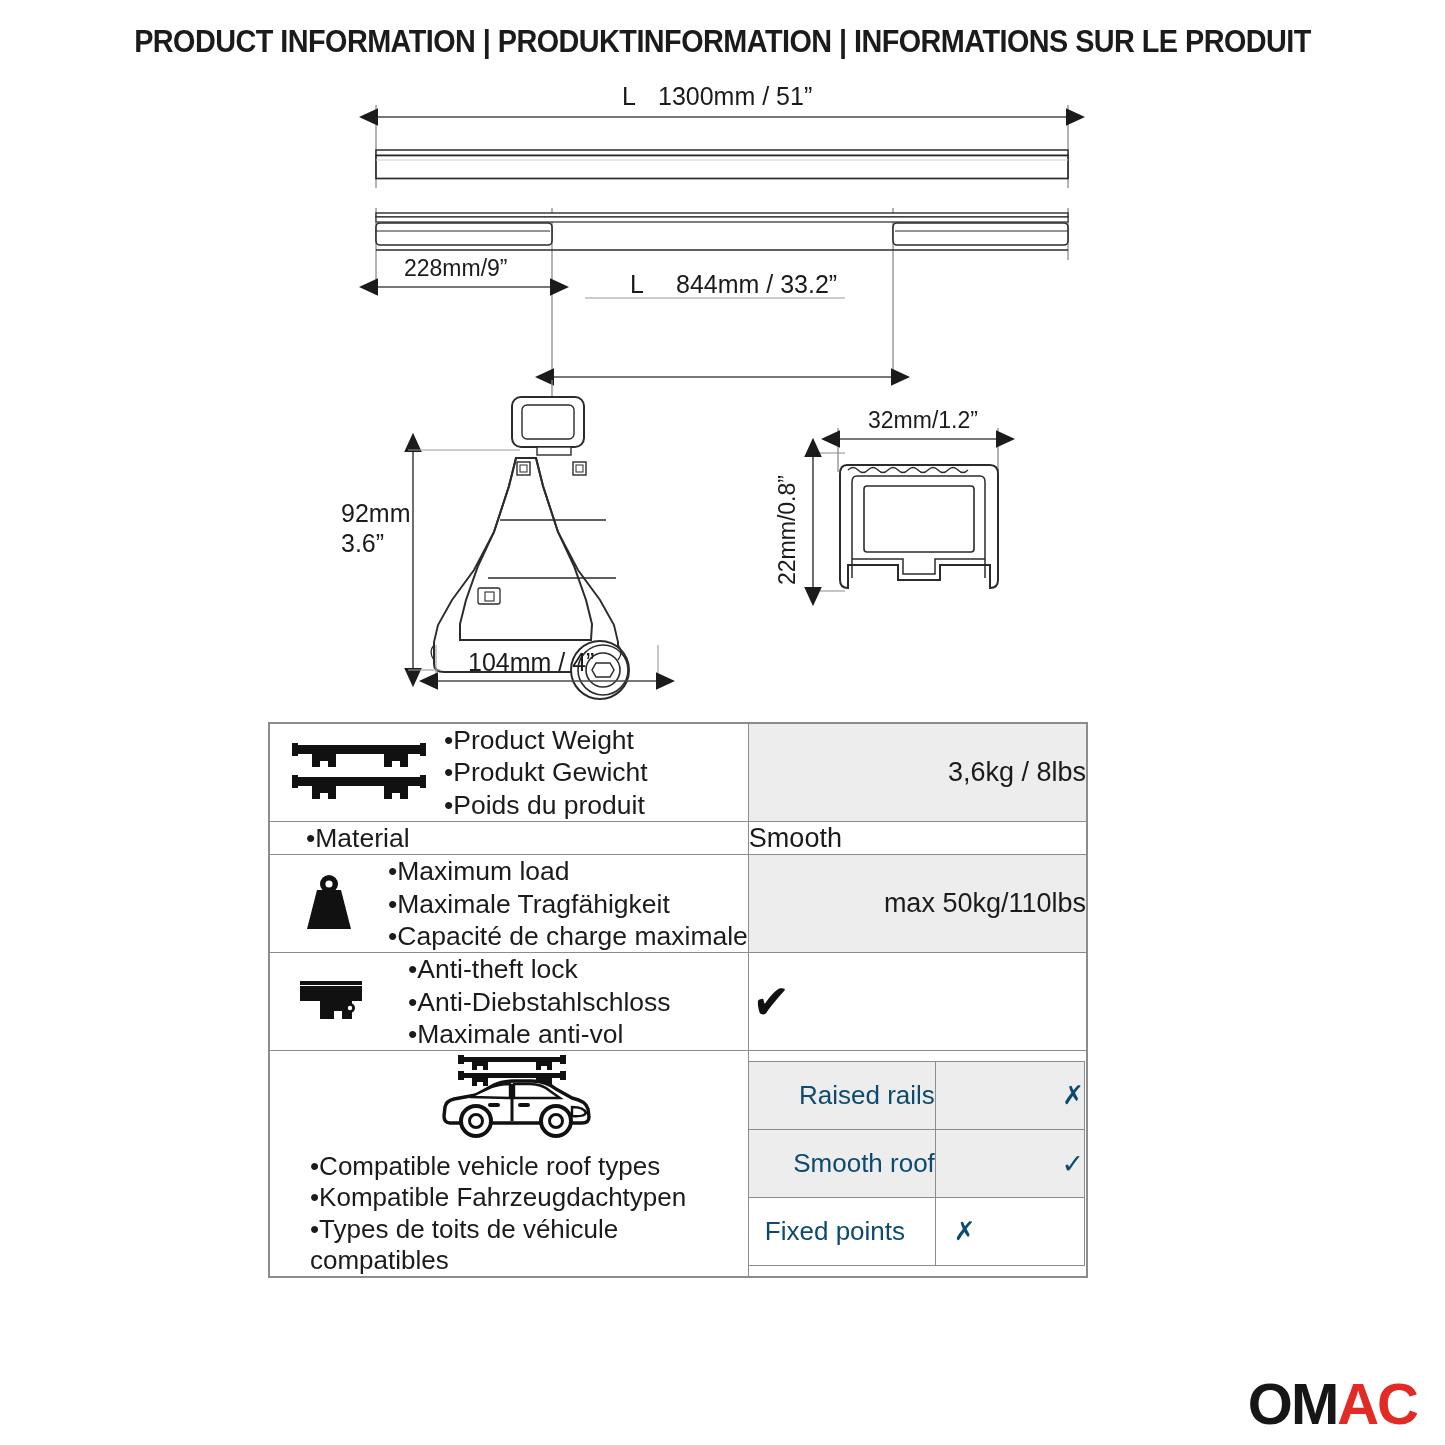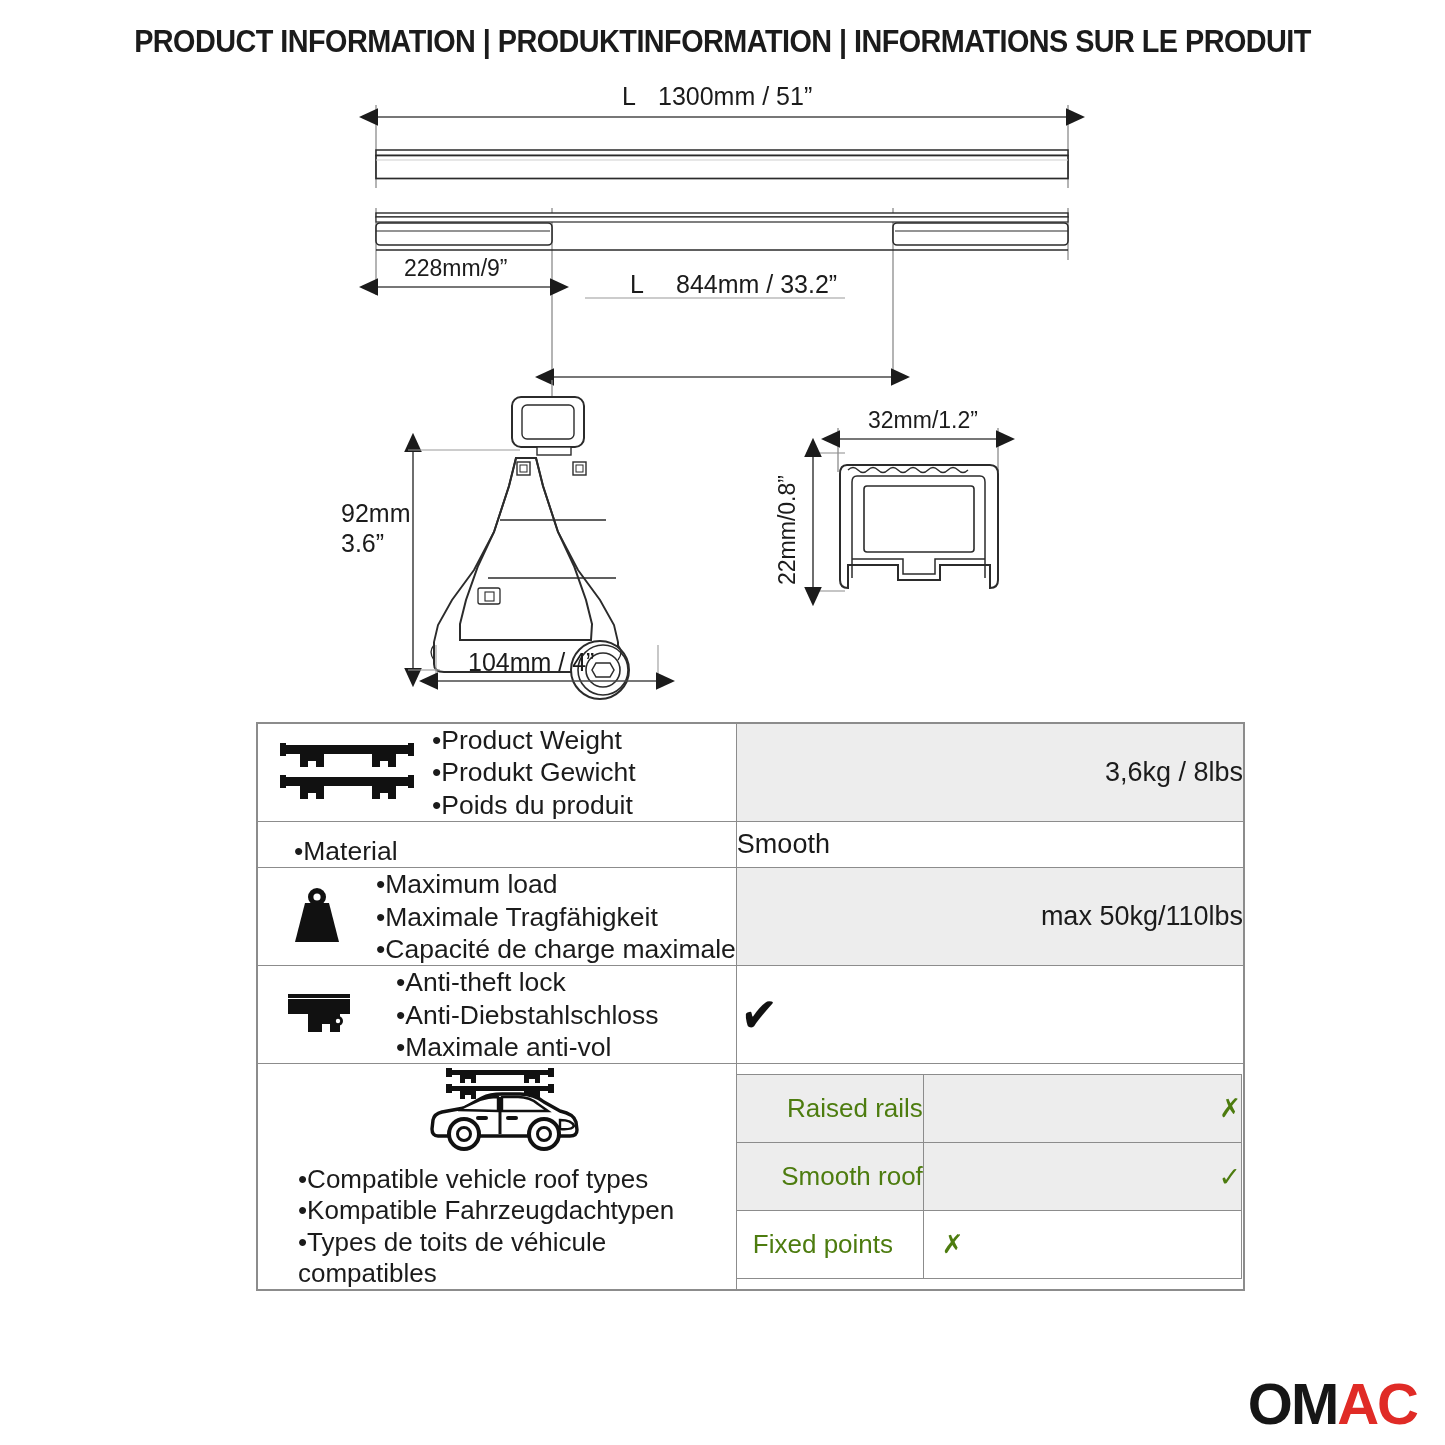--- a/index.html
+++ b/index.html
@@ -46,22 +46,22 @@
   }
   .dimtxt-sm {
     font-family: "Liberation Sans", "DejaVu Sans", sans-serif;
     font-size: 23px;
     fill: #1b1b1b;
   }
 
   
   #spec-table {
     position: absolute;
-    left: 256px; top: 722px;
-    width: 989px;
+    left: 268px; top: 722px;
+    width: 820px;
     border: 2px solid #8c8c8c;
     border-collapse: collapse;
     background: #fff;
   }
   #spec-table td {
     border: 1px solid #8c8c8c;
     vertical-align: middle;
     padding: 0;
   }
   .row-shaded { background: #ededed; text-align: right; }
@@ -92,21 +92,21 @@
 
   .value-cell {
     padding: 10px 0 10px 22px;
     font-size: 27px;
     color: #1b1b1b;
   }
 
   
   .r1 .label-inner { gap: 18px; padding-left: 22px; }
   
-  .r2 .label-lines { padding-left: 36px; margin-top: 13px; }
+  .r2 .label-lines { padding-left: 36px; }
   
   .r3 .label-inner { gap: 28px; padding-left: 28px; }
   
   .r4 .label-inner { gap: 40px; padding-left: 28px; }
 
   .check-mark {
     font-size: 52px;
     line-height: 1;
     font-weight: 700;
     color: #111;
@@ -135,21 +135,21 @@
 
   
   #roof-table {
     width: 100%;
     border-collapse: collapse;
   }
   #roof-table td {
     border: 1px solid #8c8c8c;
     height: 68px;
     font-size: 26px;
-    color: #4d7c0f;
+    color: #0c4a6e;
   }
   #roof-table td.rt-name {
     width: 187px;
     padding-left: 16px;
   }
   #roof-table td.rt-val {
     padding-left: 18px;
     font-size: 27px;
     font-weight: 700;
   }

